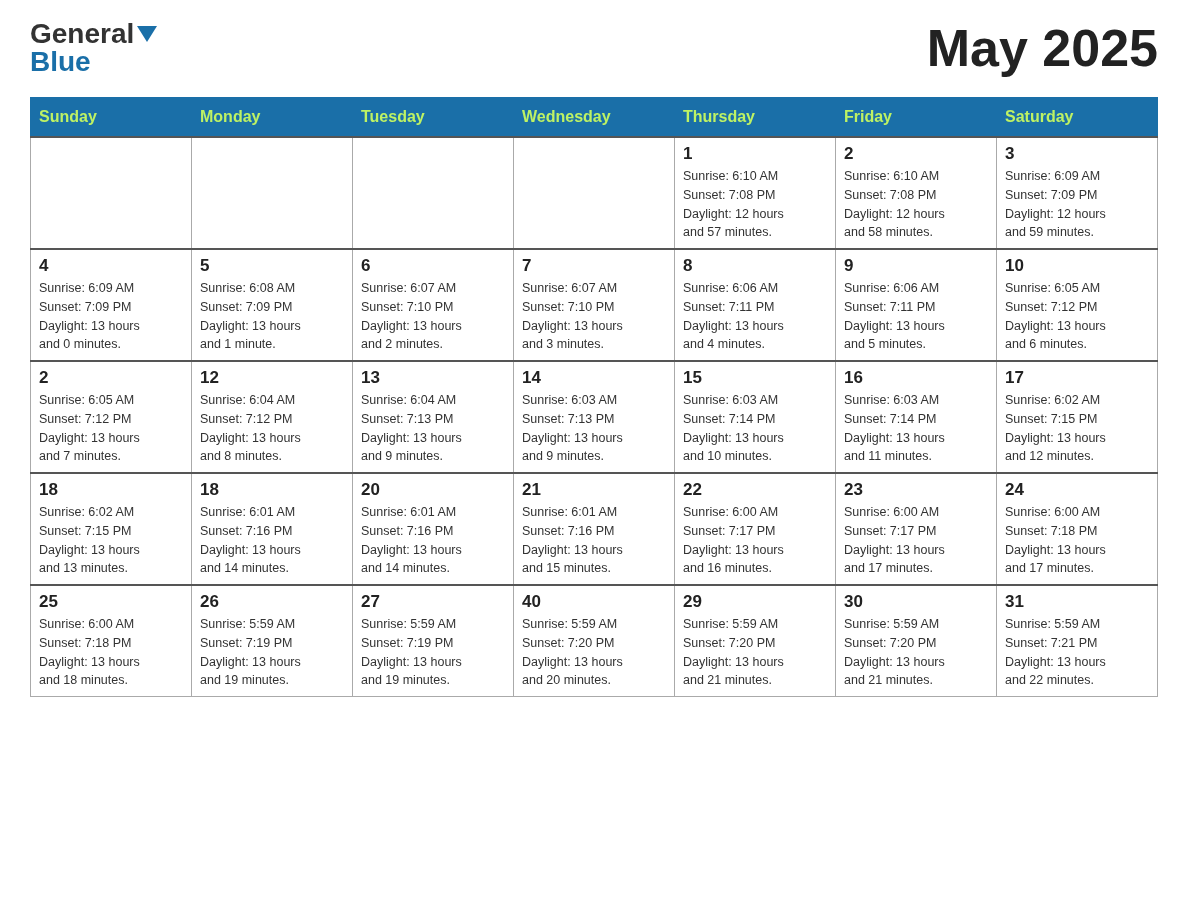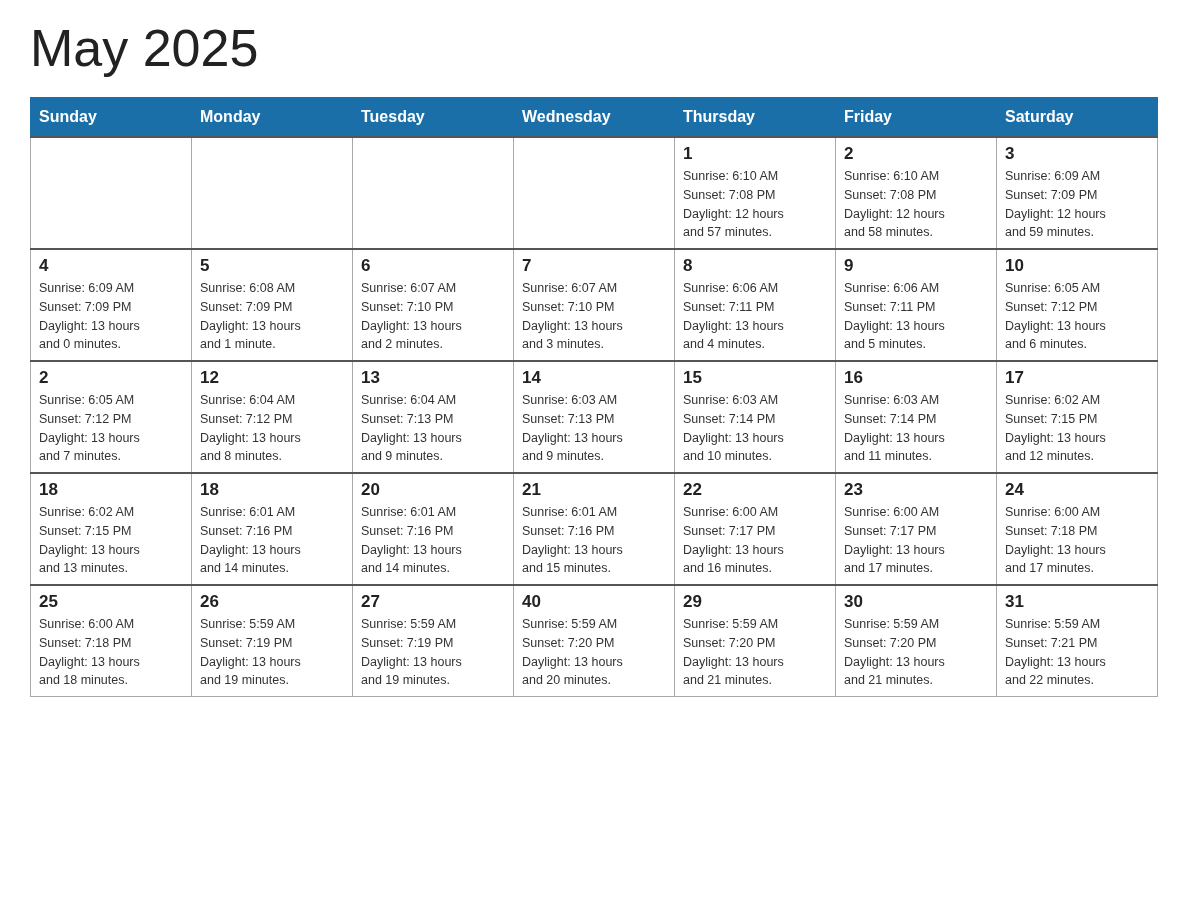--- a/index.html
+++ b/index.html
@@ -33,37 +33,37 @@
       color: #1a6fa8;
       line-height: 1;
       display: flex;
       align-items: center;
     }
     .title-block {
       text-align: right;
     }
     .month-title {
       font-size: 52px;
-      font-weight: normal;
+      font-weight: bold;
       color: #222;
       line-height: 1.1;
     }
     .location-title {
       font-size: 22px;
       color: #333;
       margin-top: 4px;
     }
     .calendar {
       width: 100%;
       border-collapse: collapse;
       border: 1px solid #999;
     }
     .calendar th {
       background-color: #1a6fa8;
-      color: #ffffff;
+      color: #bef264;
       font-size: 16px;
       font-weight: bold;
       padding: 10px 8px;
       text-align: left;
       border: 1px solid #1a6fa8;
     }
     .calendar td {
       vertical-align: top;
       border: 1px solid #aaa;
       padding: 6px 8px;
@@ -87,20 +87,25 @@
       line-height: 1.5;
     }
     .empty-cell {
       background: #fff;
     }
   </style>
 </head>
 <body>
 
 <div class="header">
+  <div class="logo">
+    <div class="logo-general">General<span style="display:inline-block;width:0;height:0;border-left:10px solid transparent;border-right:10px solid transparent;border-top:16px solid #1a6fa8;margin-left:3px;vertical-align:middle;margin-bottom:4px;"></span>
+    </div>
+    <div class="logo-blue">Blue</div>
+  </div>
   <div class="title-block">
     <div class="month-title">May 2025</div>
   </div>
 </div>
 
 <table class="calendar">
   <thead>
     <tr>
       <th>Sunday</th>
       <th>Monday</th>

